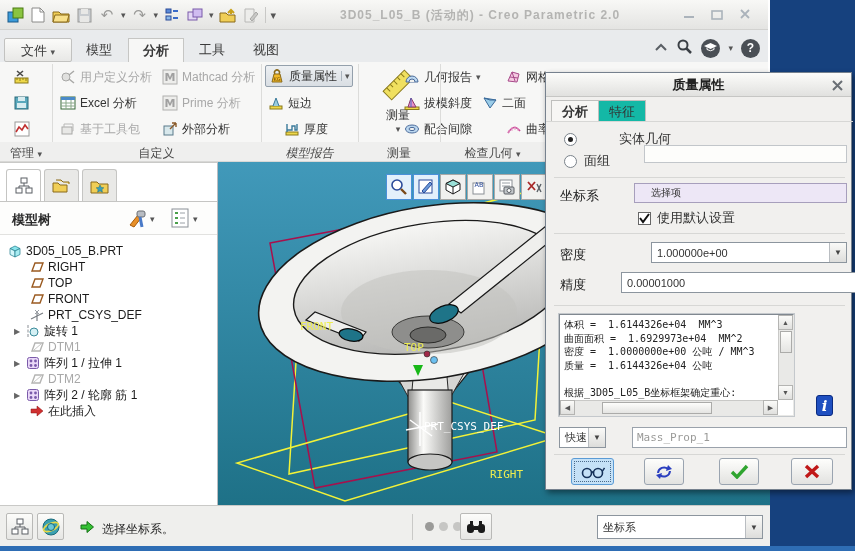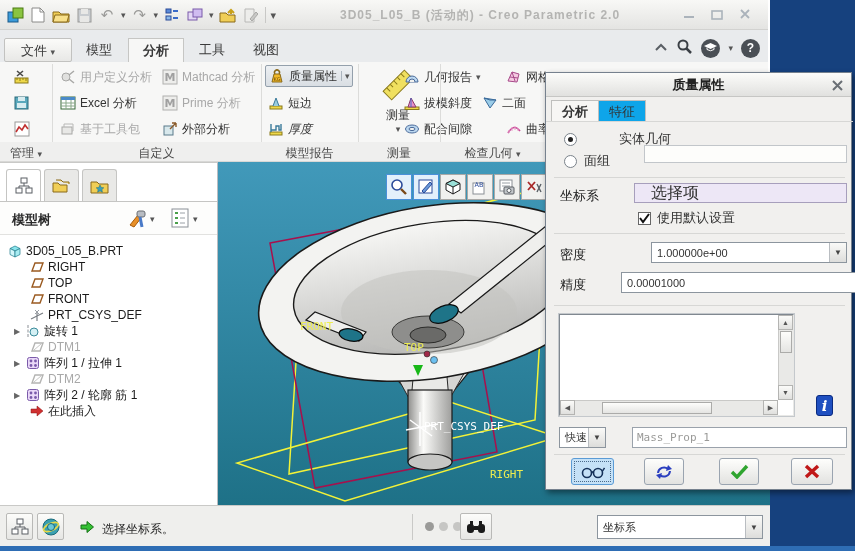--- a/index.html
+++ b/index.html
@@ -62,27 +62,27 @@
 
   
   .combo { position:absolute; background:#fff; border:1px solid #8C959E; display:flex; align-items:center; font-size:11px; }
   .combo .val { flex:1; padding:0 5px; overflow:hidden; white-space:nowrap; }
   .combo .arrow { width:17px; align-self:stretch; border-left:1px solid #B9BDC1; background:linear-gradient(#FAFAF8,#DDDDDB); display:flex; align-items:center; justify-content:center; font-size:8px; color:#444; }
 
   
   .dialog { position:absolute; left:545px; top:72px; width:307px; height:418px; background:#F1F0EE; border:1px solid #76818E; box-shadow:2px 3px 6px rgba(0,0,0,.45); }
   .dlg-title { position:absolute; left:0; top:0; width:100%; height:24px; background:linear-gradient(#FCFCFA,#E1E1DF); border-bottom:1px solid #C6C6C4; text-align:center; font-weight:bold; font-size:13px; line-height:24px; color:#222; }
   .dlg-x { position:absolute; right:6px; top:4px; width:16px; height:16px; display:flex; align-items:center; justify-content:center; }
-  .dtab { position:absolute; top:27px; height:22px; line-height:22px; padding:0 10px; font-size:13px; color:#333; background:#0ea5e9; border:1px solid #BFBFBD; border-bottom:none; }
+  .dtab { position:absolute; top:27px; height:22px; line-height:22px; padding:0 10px; font-size:13px; color:#333; background:#14b8a6; border:1px solid #BFBFBD; border-bottom:none; }
   .dtab.active { background:#F7F6F4; font-weight:bold; }
   .dlg-line { position:absolute; left:8px; width:291px; height:1px; background:#D7D7D5; }
   .radio { width:13px; height:13px; border-radius:50%; border:1px solid #7A828A; background:#fff; display:inline-flex; align-items:center; justify-content:center; }
   .radio.sel::after { content:""; width:5px; height:5px; border-radius:50%; background:#222; }
   .flabel { position:absolute; font-size:13px; color:#222; }
-  .field { position:absolute; background:#fff; border:1px solid #9AA2AB; font-size:16px; padding:1px 5px; line-height:16px; }
+  .field { position:absolute; background:#fff; border:1px solid #9AA2AB; font-size:10px; padding:1px 5px; line-height:16px; }
   .sel-field { background:#EDE7F6; border:1px solid #A79FBC; }
   .resultbox { position:absolute; left:13px; top:241px; width:235px; height:102px; background:#fff; border-top:1px solid #808890; border-left:1px solid #808890; border-right:1px solid #E8E8E6; border-bottom:1px solid #E8E8E6; outline:1px solid #C4C8CC; }
   .resultbox .txt { position:absolute; left:4px; top:3px; right:18px; bottom:16px; font-family:"DejaVu Sans Mono",monospace; font-size:10px; line-height:13.5px; color:#222; overflow:hidden; white-space:pre; }
   .vsb { position:absolute; right:0; top:0; width:15px; bottom:15px; background:#E9E9E7; border-left:1px solid #C9C9C7; }
   .hsb { position:absolute; left:0; bottom:0; right:15px; height:15px; background:#E9E9E7; border-top:1px solid #C9C9C7; }
   .sbbtn { position:absolute; width:15px; height:15px; background:linear-gradient(#FBFBF9,#E0E0DE); border:1px solid #B4B4B2; font-size:7px; color:#555; display:flex; align-items:center; justify-content:center; }
   .thumb { position:absolute; background:linear-gradient(#FDFDFB,#E4E4E2); border:1px solid #ABABA9; }
   .dlgbtn { position:absolute; top:385px; height:27px; border:1px solid #9AA4B0; border-radius:3px; background:linear-gradient(#FEFEFC,#E2E2E0); display:flex; align-items:center; justify-content:center; }
   input.txtin { border:1px solid #9AA2AB; background:#fff; font-size:11px; font-family:"DejaVu Sans Mono",monospace; color:#9A9A98; padding:0 4px; }
   .checkbox { width:13px; height:13px; border:1px solid #666; background:#fff; display:inline-flex; align-items:center; justify-content:center; }
@@ -279,21 +279,21 @@
         <span>质量属性</span>
         <span class="dd" style="border-left:1px solid #AAB4BE;padding-left:3px;">▾</span>
       </div>
     <div class="rbtn" style="left:268px;top:30px;">
         <svg class="ic" viewBox="0 0 16 16">
           <rect x="2" y="11" width="12" height="3" fill="#EED84A" stroke="#8A7A1A"></rect>
           <path d="M5,11 L8,3 L11,11" fill="#9ACCE0" stroke="#3A7A9A"></path>
         </svg>
         <span>短边</span>
       </div>
-    <div class="rbtn" style="left:268px;top:56px;font-style:italic;">
+    <div class="rbtn" style="left:284px;top:56px;">
         <svg class="ic" viewBox="0 0 16 16">
           <rect x="2" y="11" width="12" height="3" fill="#EED84A" stroke="#8A7A1A"></rect>
           <path d="M3,3 v8 M3,9 h5 v-4 h3 v4 h2 V3" fill="none" stroke="#3A7A9A" stroke-width="1.4"></path>
         </svg>
         <span>厚度</span>
       </div>
 
     <div class="abs" style="left:362px;top:2px;width:72px;height:76px;text-align:center;">
       <svg width="38" height="38" style="margin-top:2px;">
           <g transform="rotate(-45 19 19)">
@@ -353,21 +353,21 @@
 
     <div class="vsep" style="left:52px;top:2px;height:138px;"></div>
     <div class="vsep" style="left:261px;top:2px;height:138px;"></div>
     <div class="vsep" style="left:358px;top:2px;height:138px;"></div>
     <div class="vsep" style="left:440px;top:2px;height:138px;"></div>
   </div>
 
   <div class="riblabelrow">
     <div class="glabel" style="left:0;width:52px;"><span>管理</span> <span class="dd">▾</span></div>
     <div class="glabel" style="left:52px;width:209px;">自定义</div>
-    <div class="glabel" style="left:261px;width:97px;">模型报告</div>
+    <div class="glabel" style="left:261px;width:97px;font-style:italic;">模型报告</div>
     <div class="glabel" style="left:358px;width:82px;">测量</div>
     <div class="glabel" style="left:440px;width:105px;"><span>检查几何</span> <span class="dd">▾</span></div>
   </div>
 
   <div class="nav">
     <div class="navtab sel" style="left:6px;">
         <svg width="18" height="18">
           <rect x="6" y="1" width="6" height="5" fill="#fff" stroke="#5A5F65"></rect>
           <rect x="1" y="11" width="6" height="5" fill="#fff" stroke="#5A5F65"></rect>
           <rect x="11" y="11" width="6" height="5" fill="#fff" stroke="#5A5F65"></rect>
@@ -667,20 +667,21 @@
     <span class="arrow">▼</span>
   </div>
   <span class="flabel" style="left:14px;top:203px;">精度</span>
   <div class="combo" style="left:75px;top:199px;width:260px;height:21px;">
     <span class="val">0.00001000</span>
     <span class="arrow">▼</span>
   </div>
 
   <div class="dlg-line" style="top:232px;"></div>
   <div class="resultbox">
+    <div class="txt"><div>体积 =  1.6144326e+04  MM^3</div><div>曲面面积 =  1.6929973e+04  MM^2</div><div>密度 =  1.0000000e+00 公吨 / MM^3</div><div>质量 =  1.6144326e+04 公吨</div><div>&nbsp;</div><div>根据_3D05_L05_B坐标框架确定重心:</div></div>
     <div class="vsb">
       <span class="sbbtn" style="top:0;left:-1px;">▲</span>
       <div class="thumb" style="left:1px;top:16px;width:12px;height:22px;"></div>
       <span class="sbbtn" style="bottom:0;left:-1px;">▼</span>
     </div>
     <div class="hsb">
       <span class="sbbtn" style="left:0;top:-1px;">◀</span>
       <div class="thumb" style="left:42px;top:1px;width:110px;height:12px;"></div>
       <span class="sbbtn" style="right:0;top:-1px;">▶</span>
     </div>

